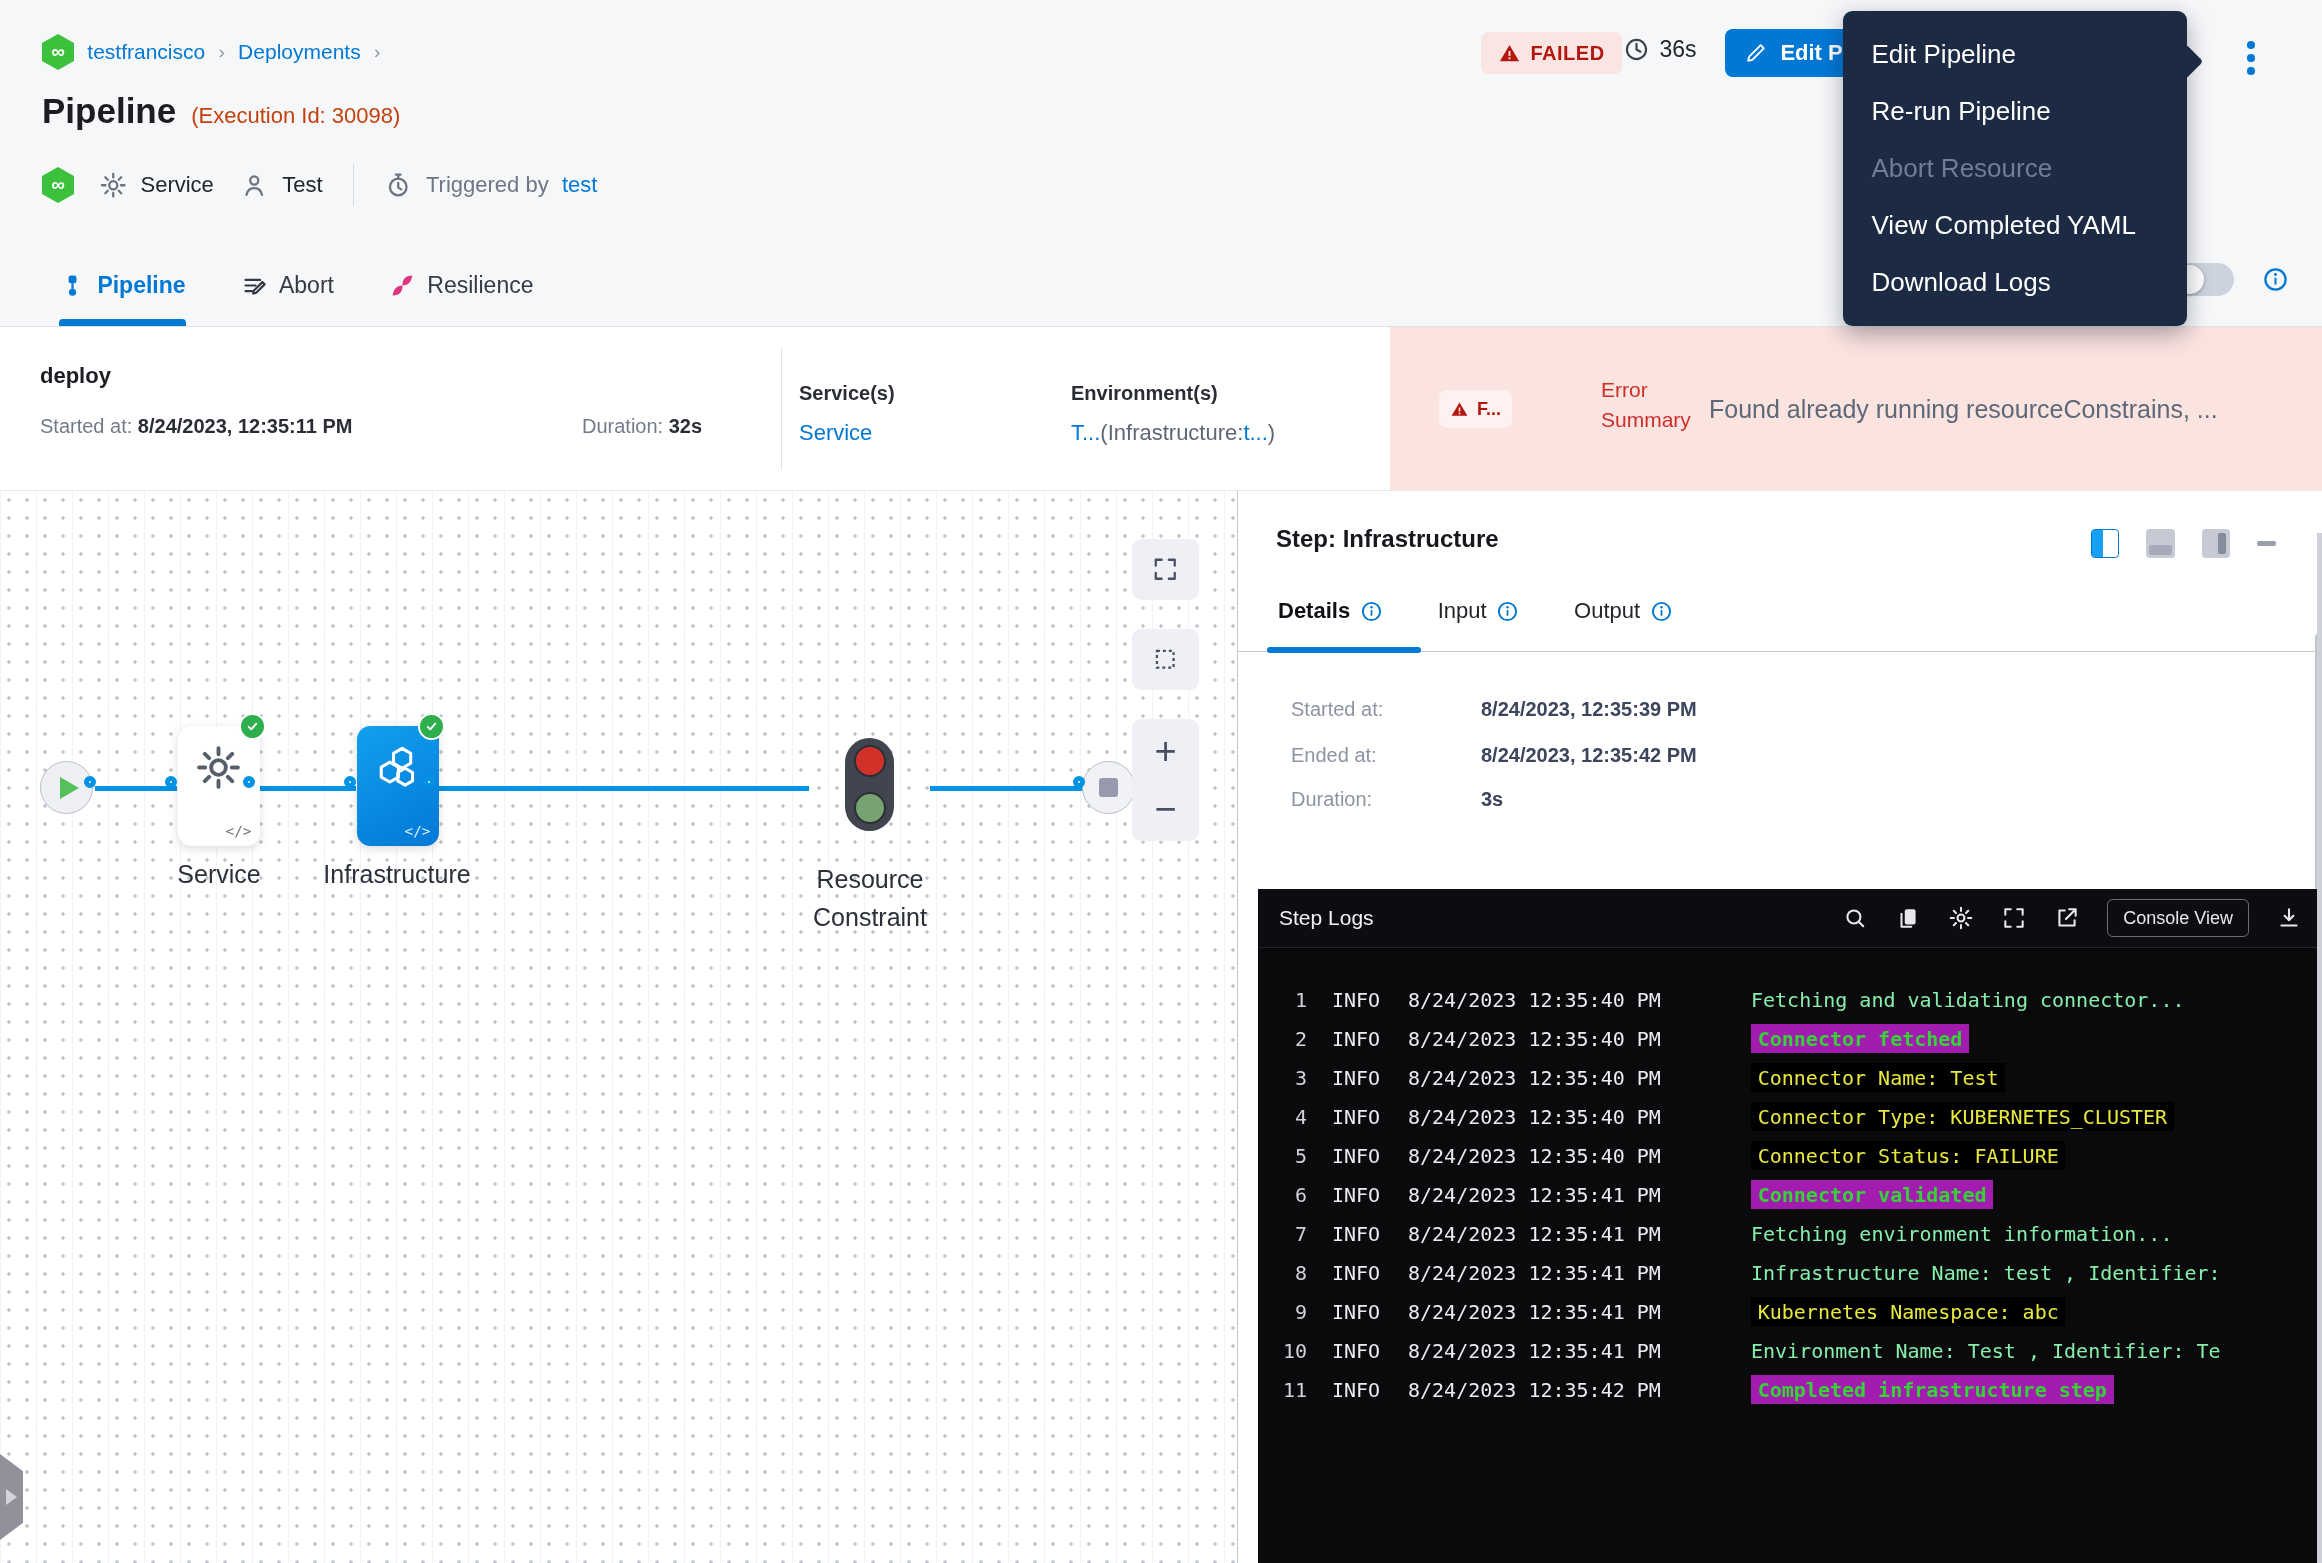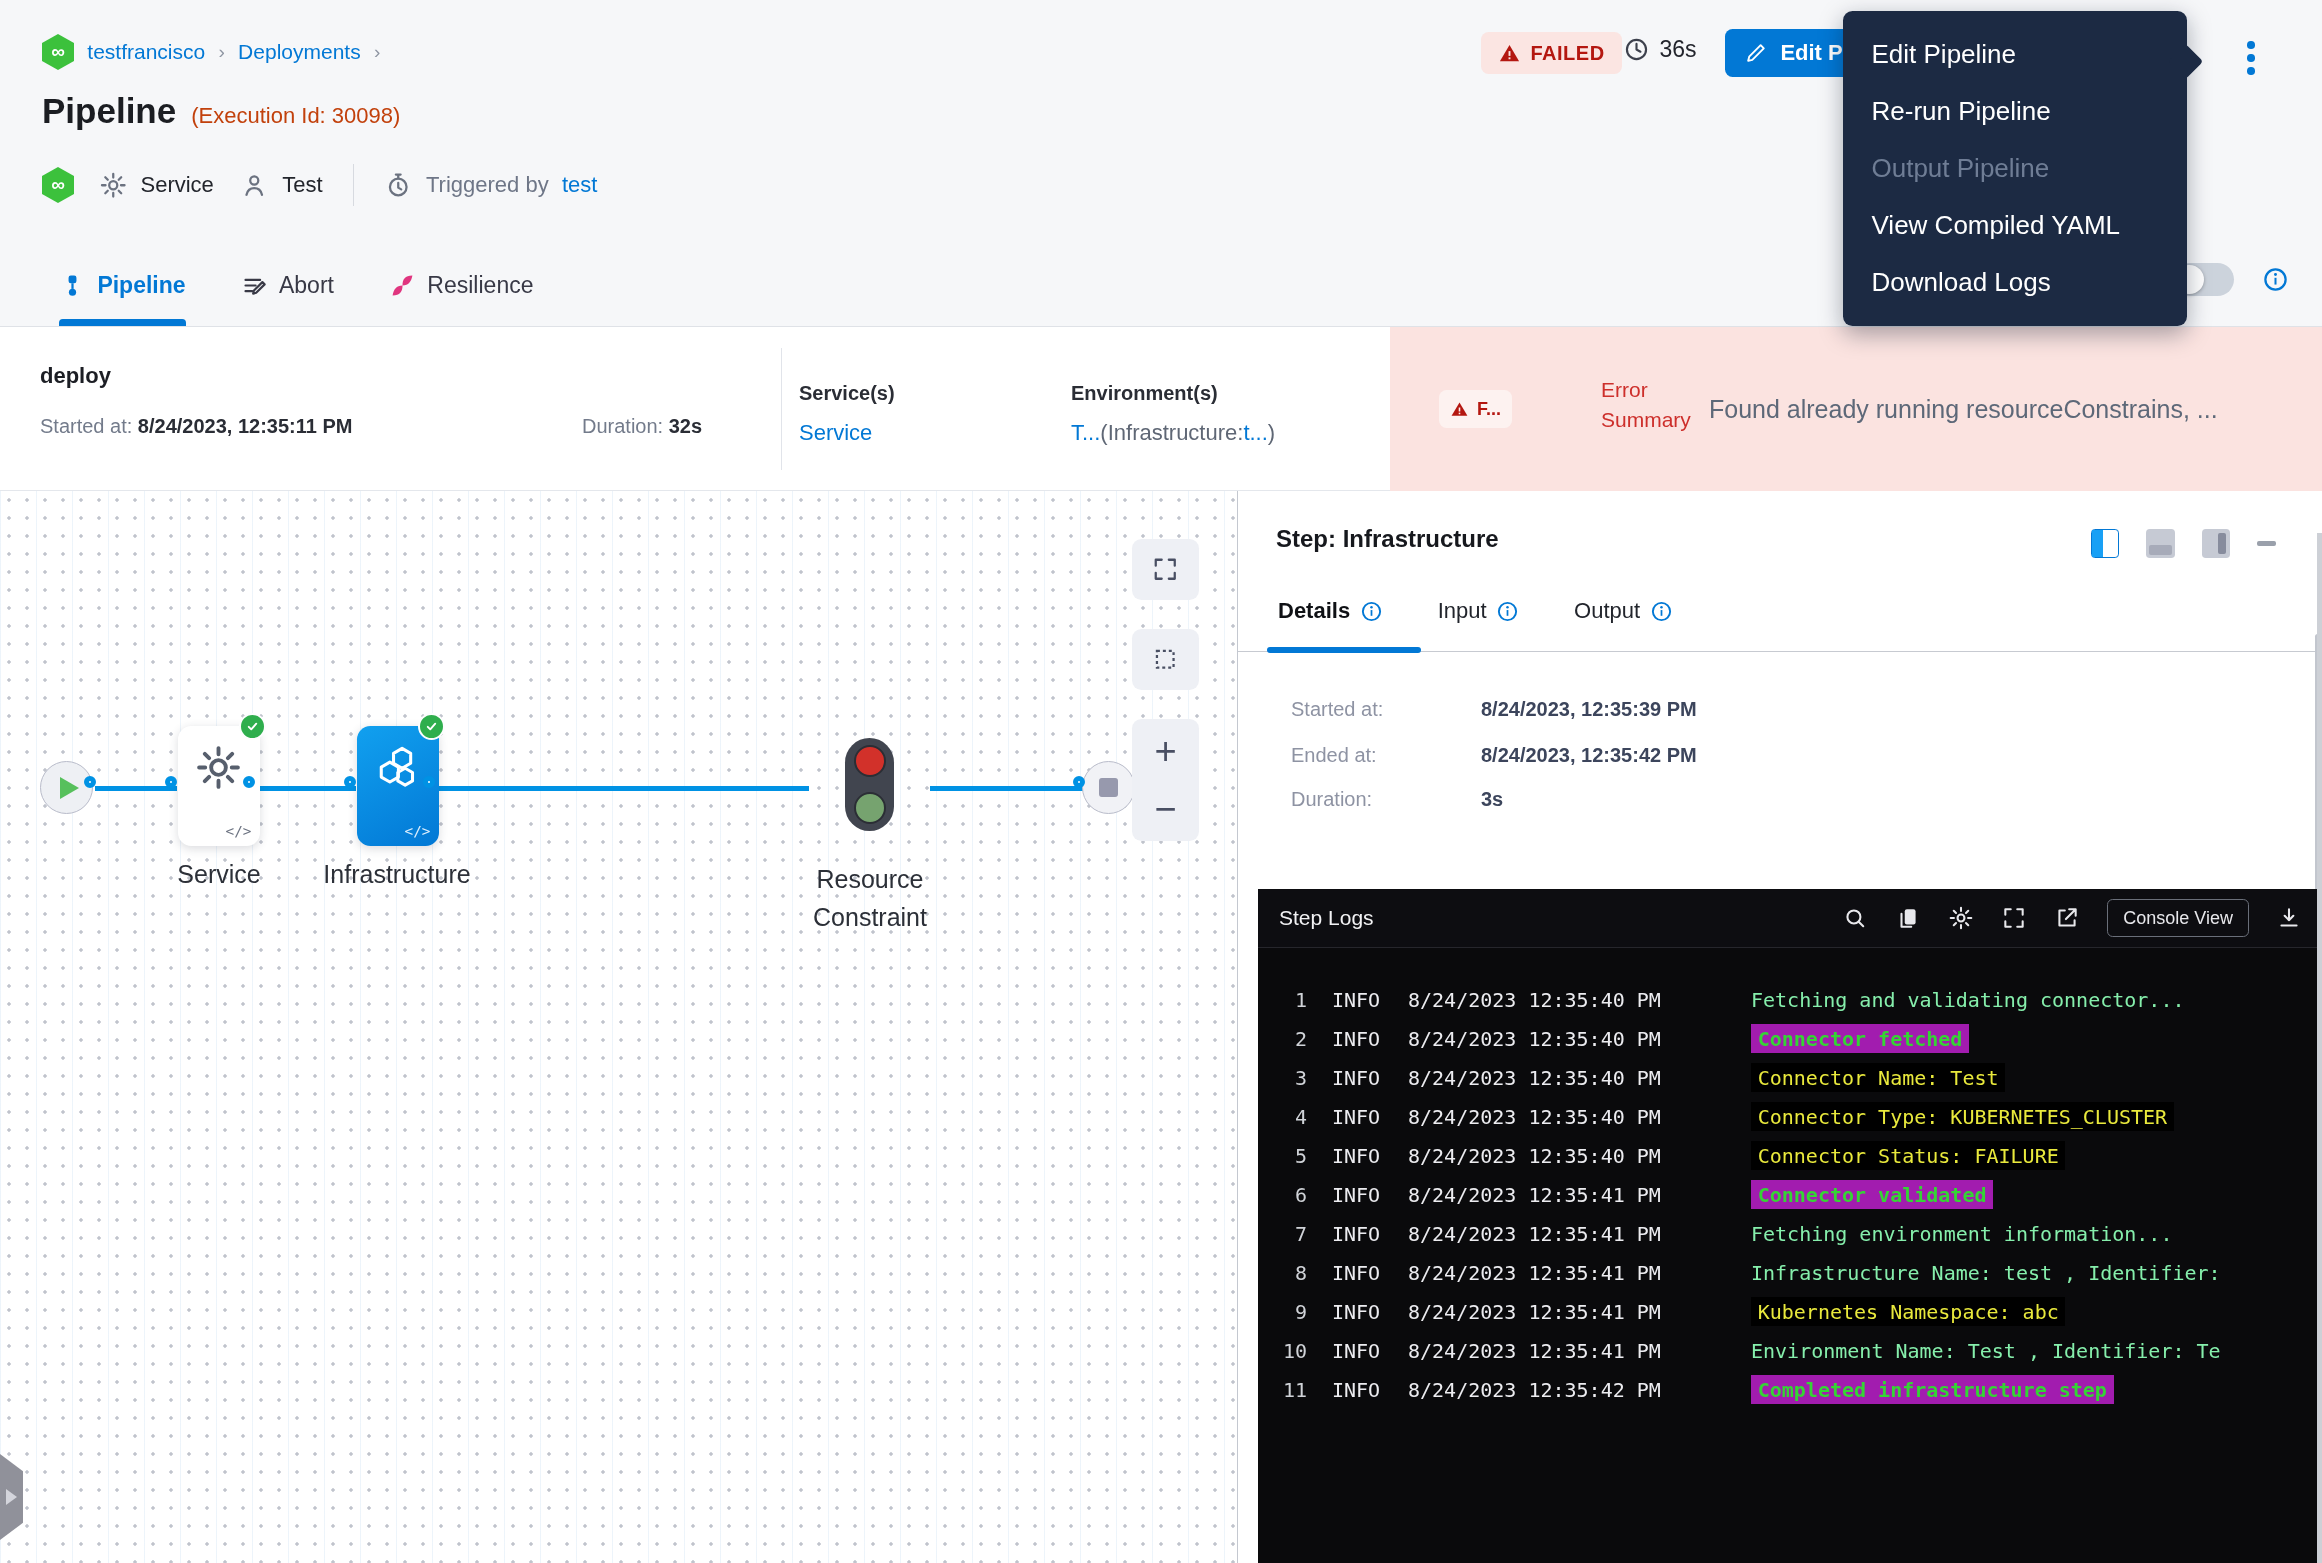--- a/index.html
+++ b/index.html
@@ -233,22 +233,22 @@
     <div class="kebab">
         <i></i>
         <i></i>
         <i></i>
       </div>
   </div>
 
   <div class="menu">
     <div class="menu-item">Edit Pipeline</div>
     <div class="menu-item">Re-run Pipeline</div>
-    <div class="menu-item disabled">Output Pipeline</div>
-    <div class="menu-item">View Compiled YAML</div>
+    <div class="menu-item disabled">Abort Resource</div>
+    <div class="menu-item">View Completed YAML</div>
     <div class="menu-item">Download Logs</div>
   </div>
 
   <div class="tabbar">
     <div class="tab active">
       <svg viewBox="0 0 24 24">
           <rect x="8.5" y="3" width="7" height="7" rx="2" fill="#0278d5"></rect>
           <path d="M12 10v5" stroke="#0278d5" stroke-width="2"></path>
           <circle cx="12" cy="18" r="3.2" fill="#0278d5"></circle>
         </svg>

